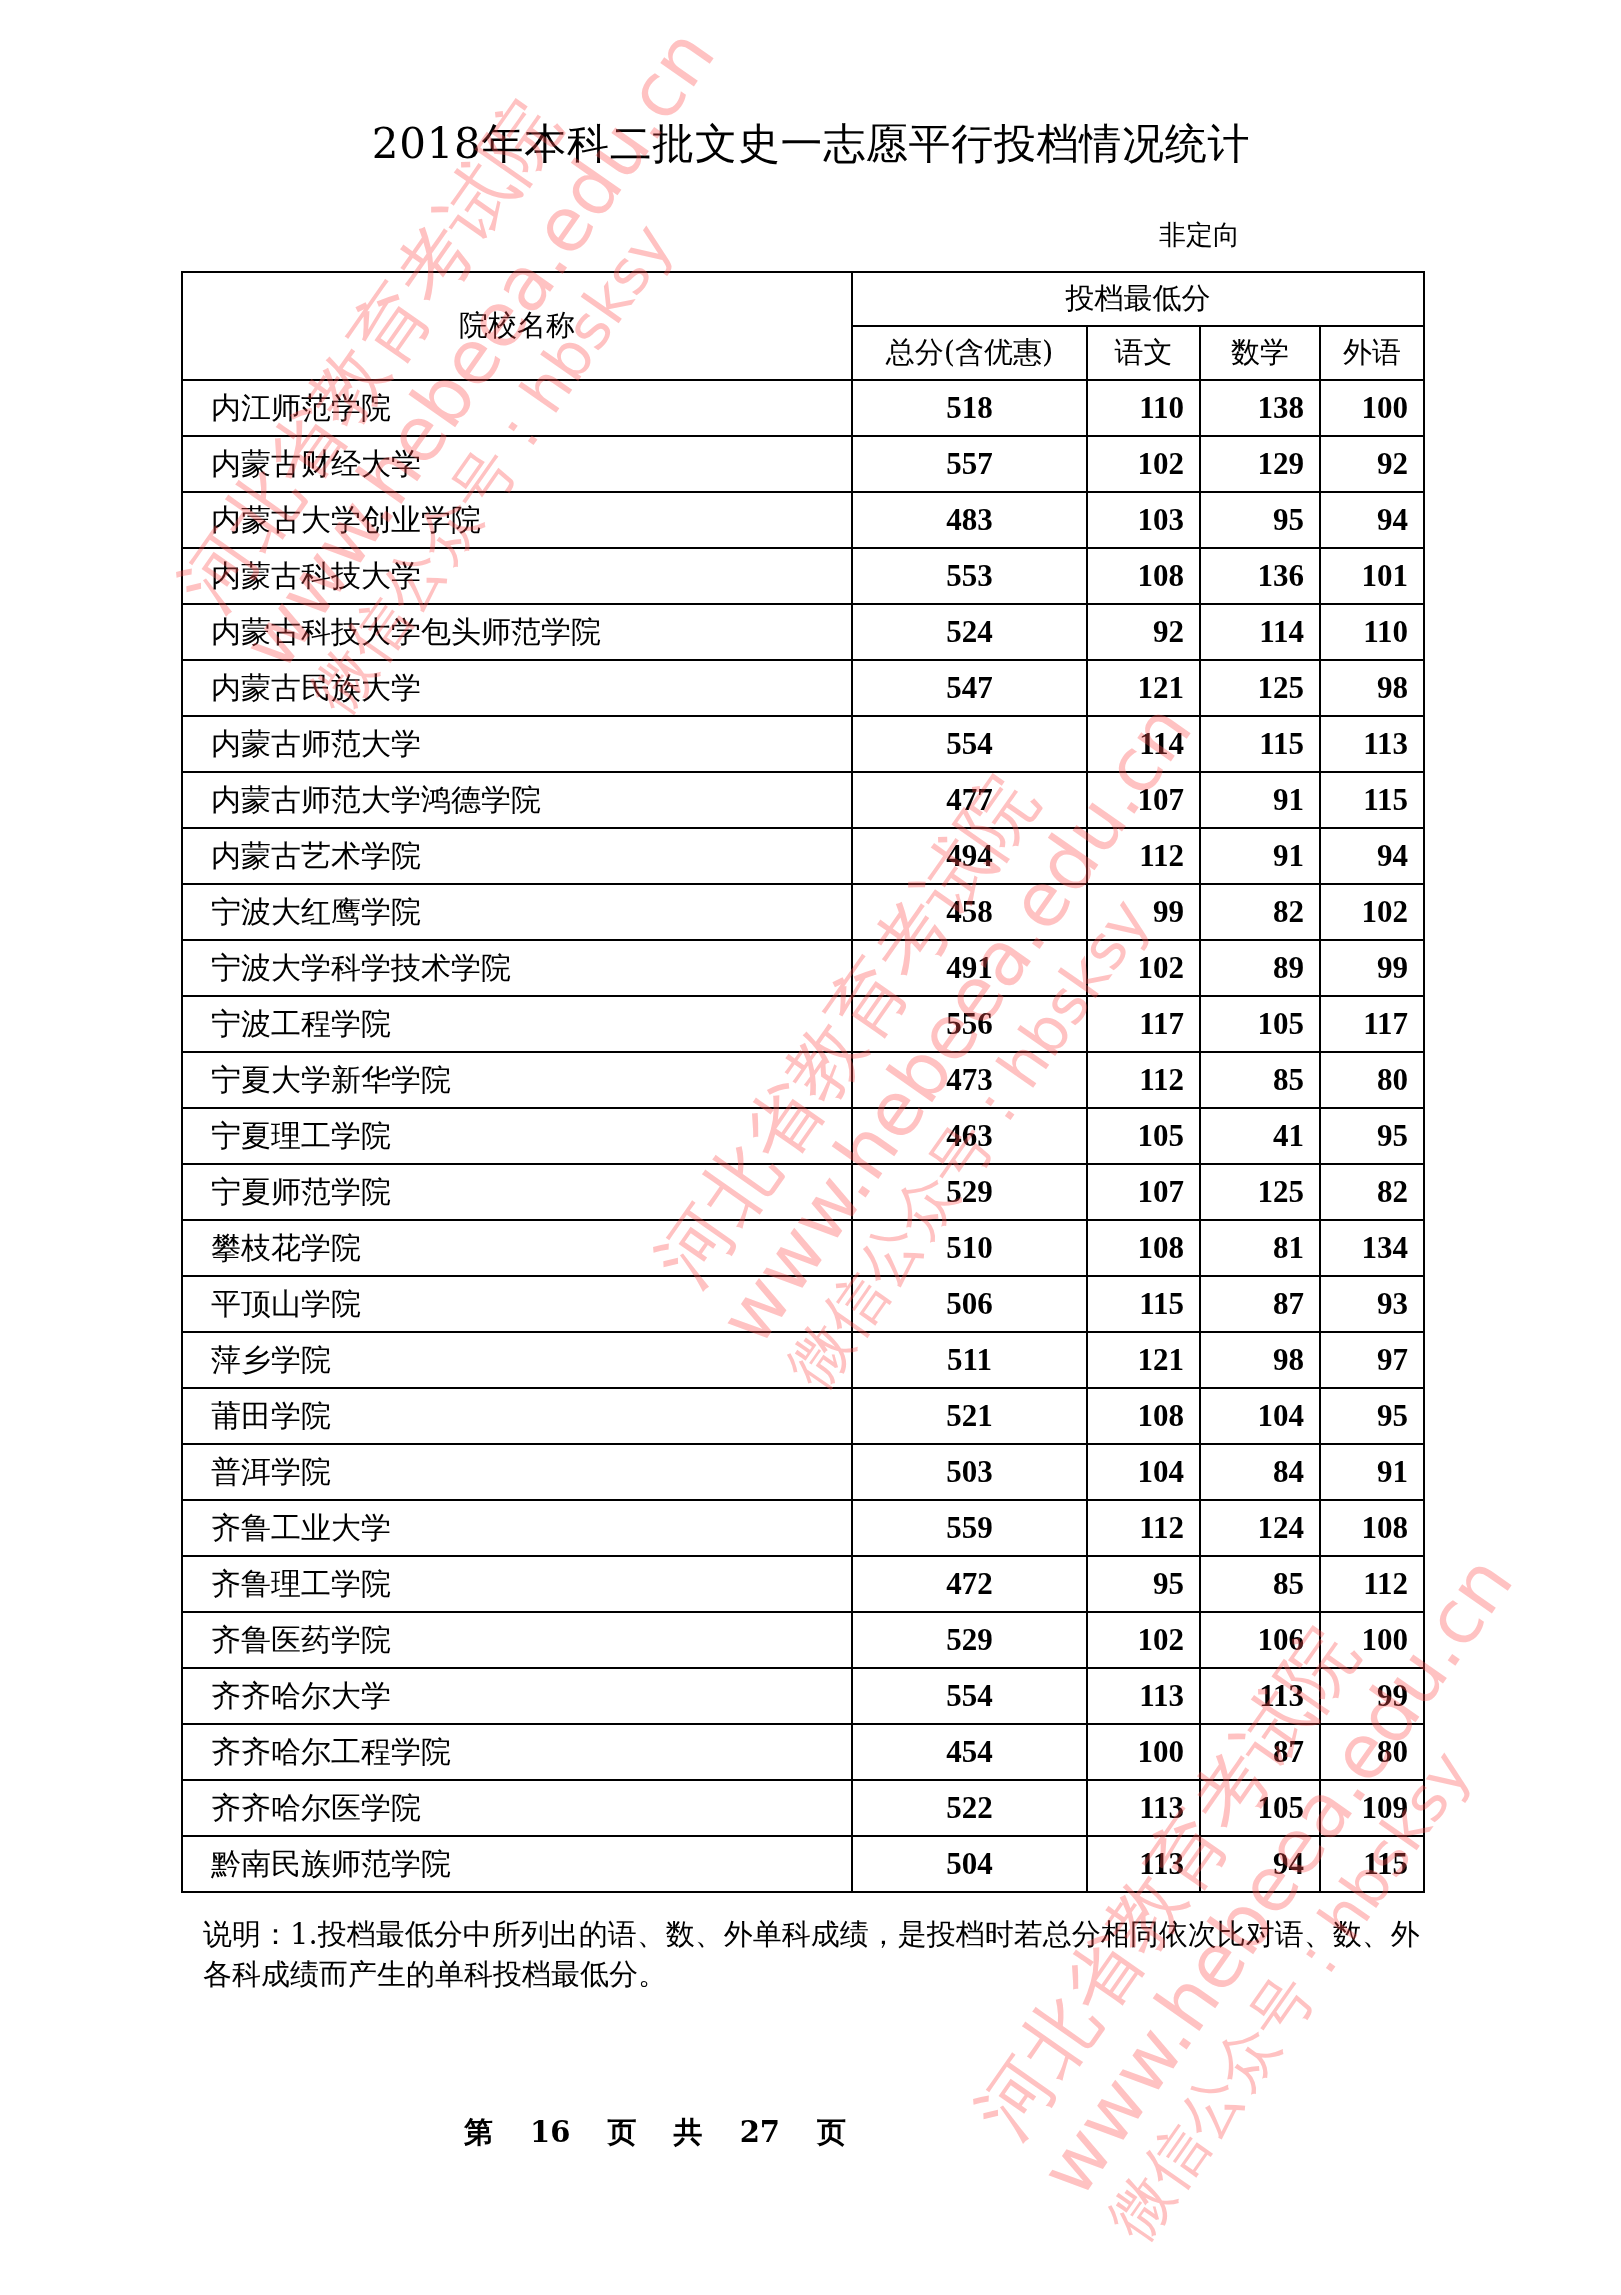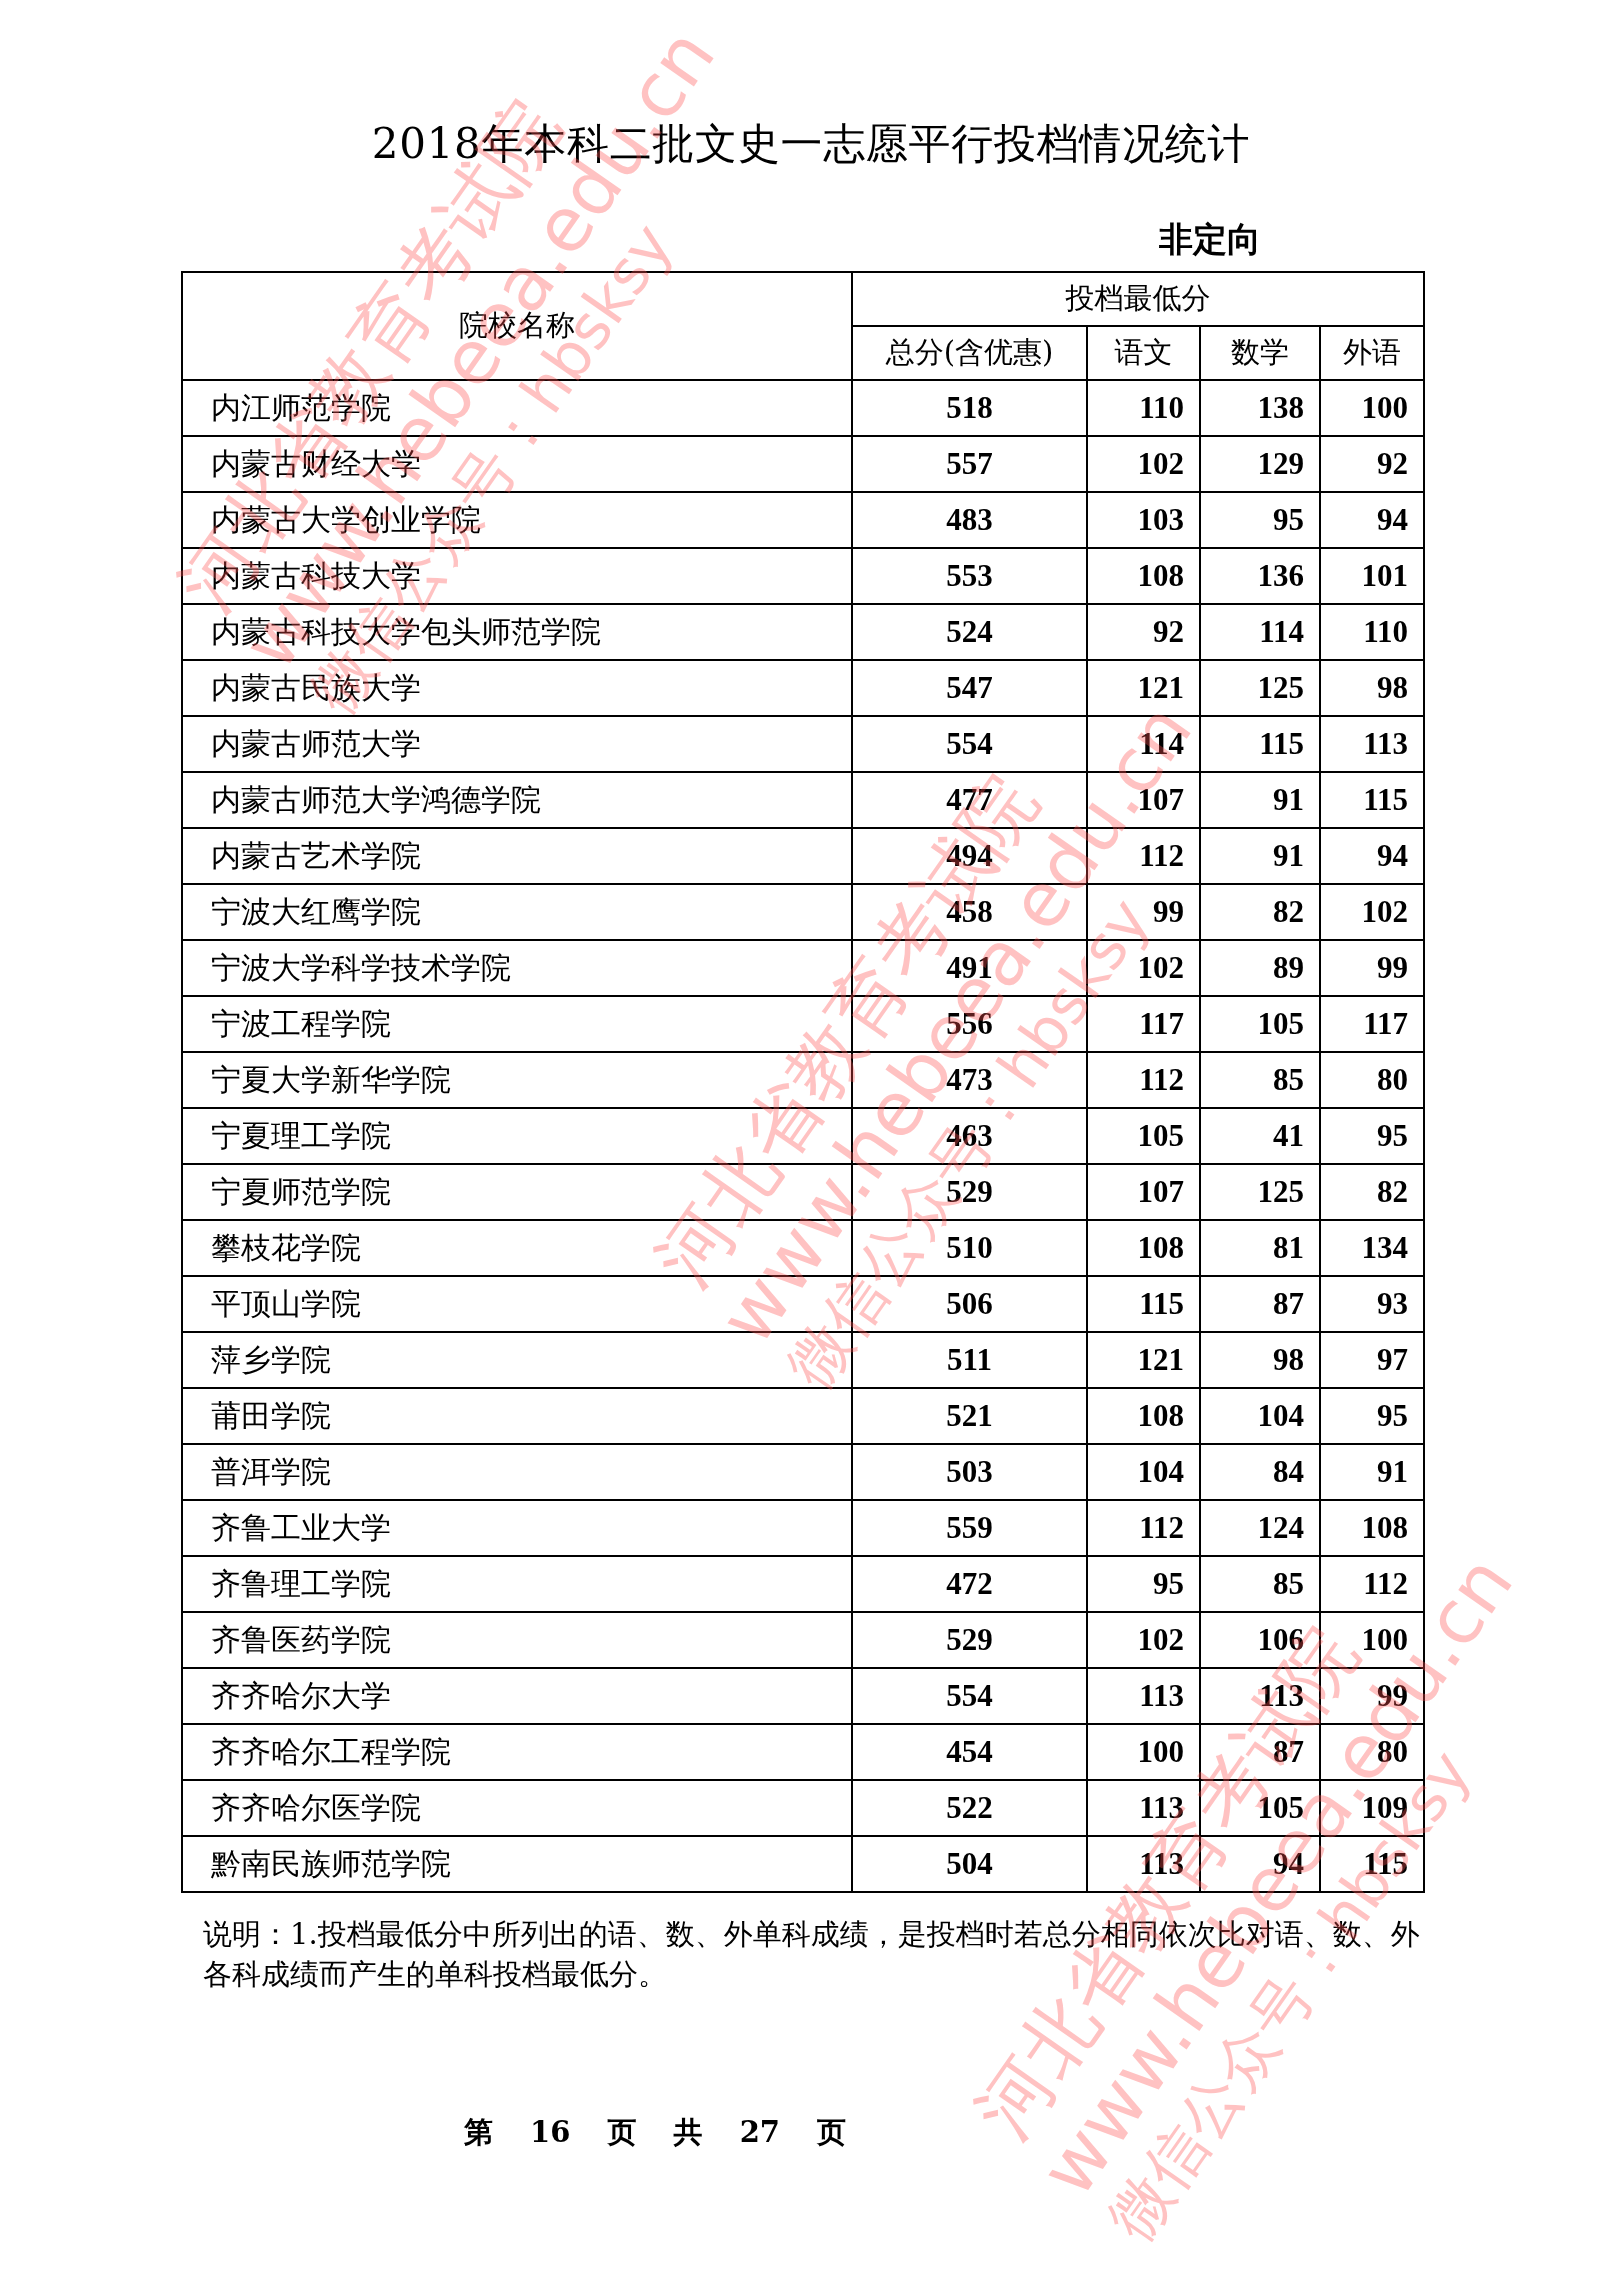--- a/index.html
+++ b/index.html
@@ -1,18 +1,18 @@
 <!DOCTYPE html>
 <html style="font-size:11px"><head>
 <meta charset="utf-8">
 <style>
   html,body{margin:0;padding:0;background:#fff;}
   body{width:1622px;height:2295px;position:relative;overflow:hidden;font-family:"DejaVu Serif","Liberation Serif",serif;color:#000;}
   .title{position:absolute;left:0;width:1622px;top:116px;text-align:center;font-size:42px;letter-spacing:0.7px;}
-  .subtitle{position:absolute;left:1159px;top:217px;font-size:34px;font-weight:bold;}
+  .subtitle{position:absolute;left:1159px;top:217px;font-size:27px;font-weight:normal;}
   table{position:absolute;left:181px;top:271px;border-collapse:collapse;table-layout:fixed;width:1242px;}
   td,th{border:2px solid #000;padding:0;font-weight:normal;}
   th{font-size:29px;height:52px;}
   td{height:54px;font-size:30px;}
   td.name{text-align:left;padding-left:28px;font-size:30px;}
   td.num{text-align:right;padding-right:15px;font-weight:bold;font-family:"Liberation Serif",serif;font-size:31px;}
   td.total{text-align:center;font-weight:bold;font-family:"Liberation Serif",serif;font-size:31px;}
   .notes{position:absolute;left:203px;top:1914px;width:1227px;font-size:29px;line-height:40px;}
   .notes p{margin:0;}
   .indent{text-indent:89px;}

